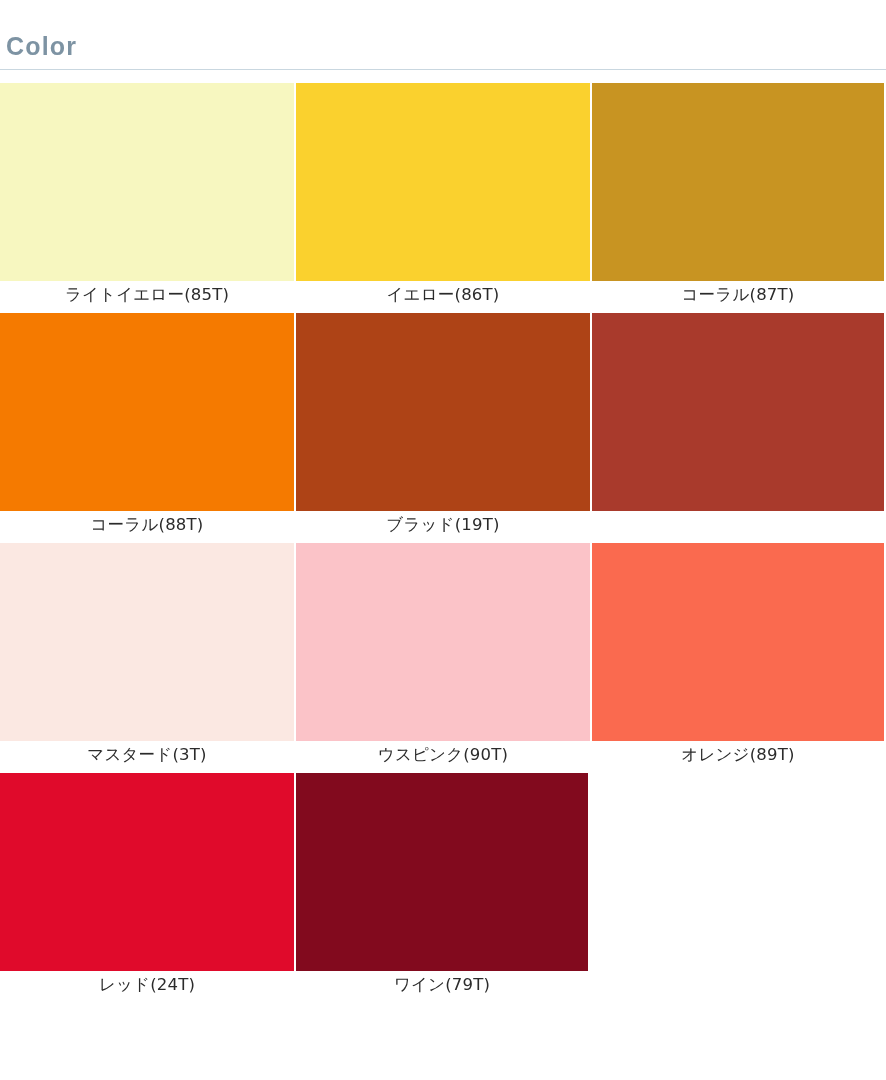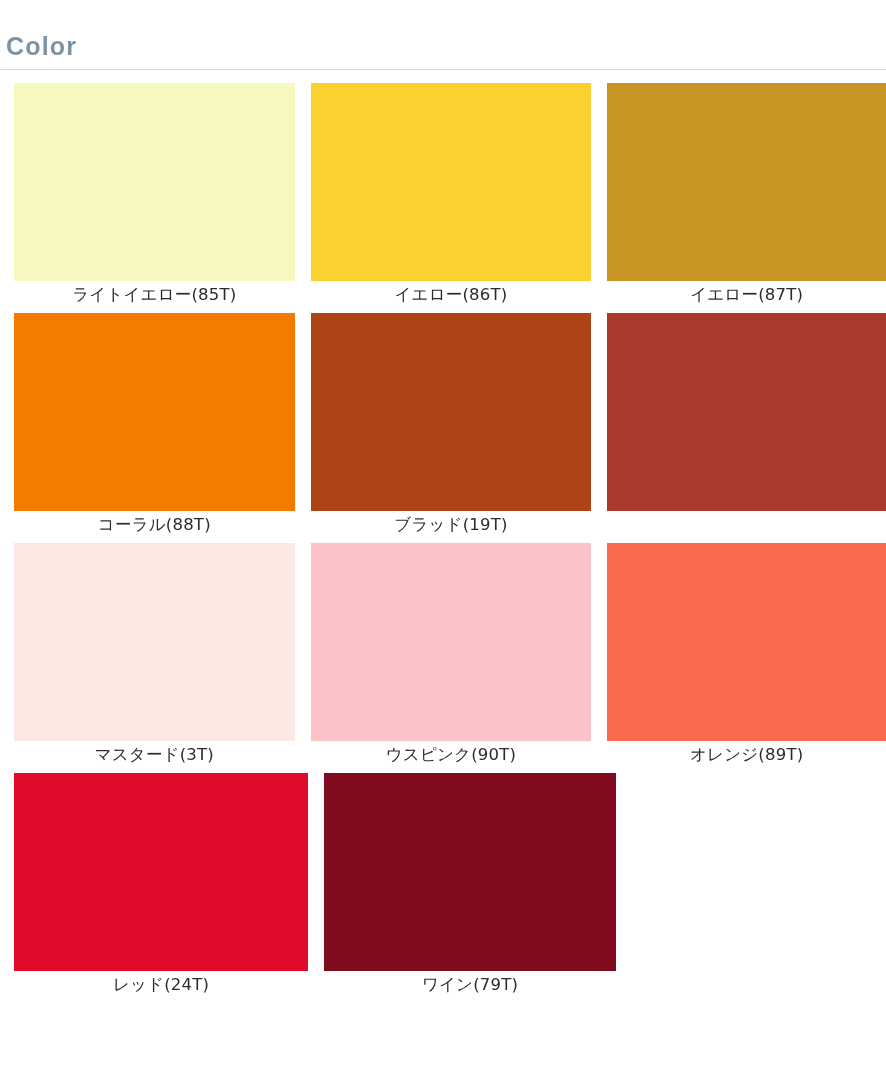--- a/index.html
+++ b/index.html
@@ -50,21 +50,20 @@
     display: flex;
     flex-direction: row;
     width: 886px;
     margin-bottom: 4px;
   }
   .swatch-cell {
     width: 294px;
     margin-right: 2px;
     display: flex;
     flex-direction: column;
-    margin-left: 14px;
   }
   .swatch-cell:last-child {
     margin-right: 0;
     width: 292px;
   }
   .swatch-chip {
     width: 100%;
     height: 198px;
     display: block;
   }
@@ -94,21 +93,21 @@
         <div class="swatch-cell">
           <div class="swatch-chip" style="background: rgb(247, 247, 192);"></div>
           <div class="swatch-label">ライトイエロー(85T)</div>
         </div>
         <div class="swatch-cell">
           <div class="swatch-chip" style="background: rgb(250, 209, 46);"></div>
           <div class="swatch-label">イエロー(86T)</div>
         </div>
         <div class="swatch-cell">
           <div class="swatch-chip" style="background: rgb(200, 148, 34);"></div>
-          <div class="swatch-label">イエロー(87T)</div>
+          <div class="swatch-label">コーラル(87T)</div>
         </div>
       </div>
       <div class="swatch-row">
         <div class="swatch-cell">
           <div class="swatch-chip" style="background: rgb(245, 122, 0);"></div>
           <div class="swatch-label">コーラル(88T)</div>
         </div>
         <div class="swatch-cell">
           <div class="swatch-chip" style="background: rgb(174, 67, 22);"></div>
           <div class="swatch-label">ブラッド(19T)</div>

